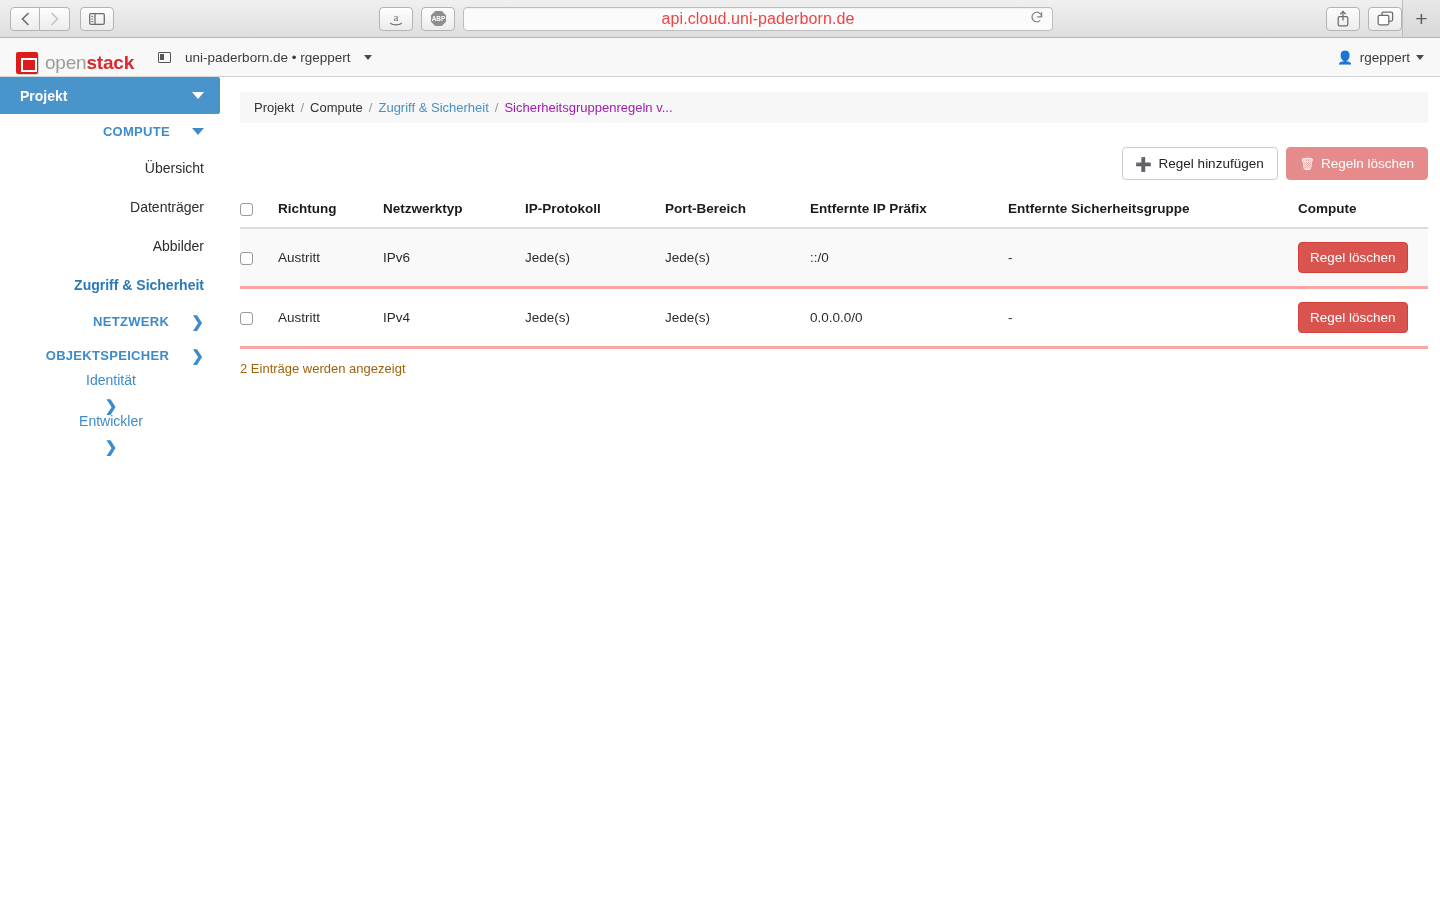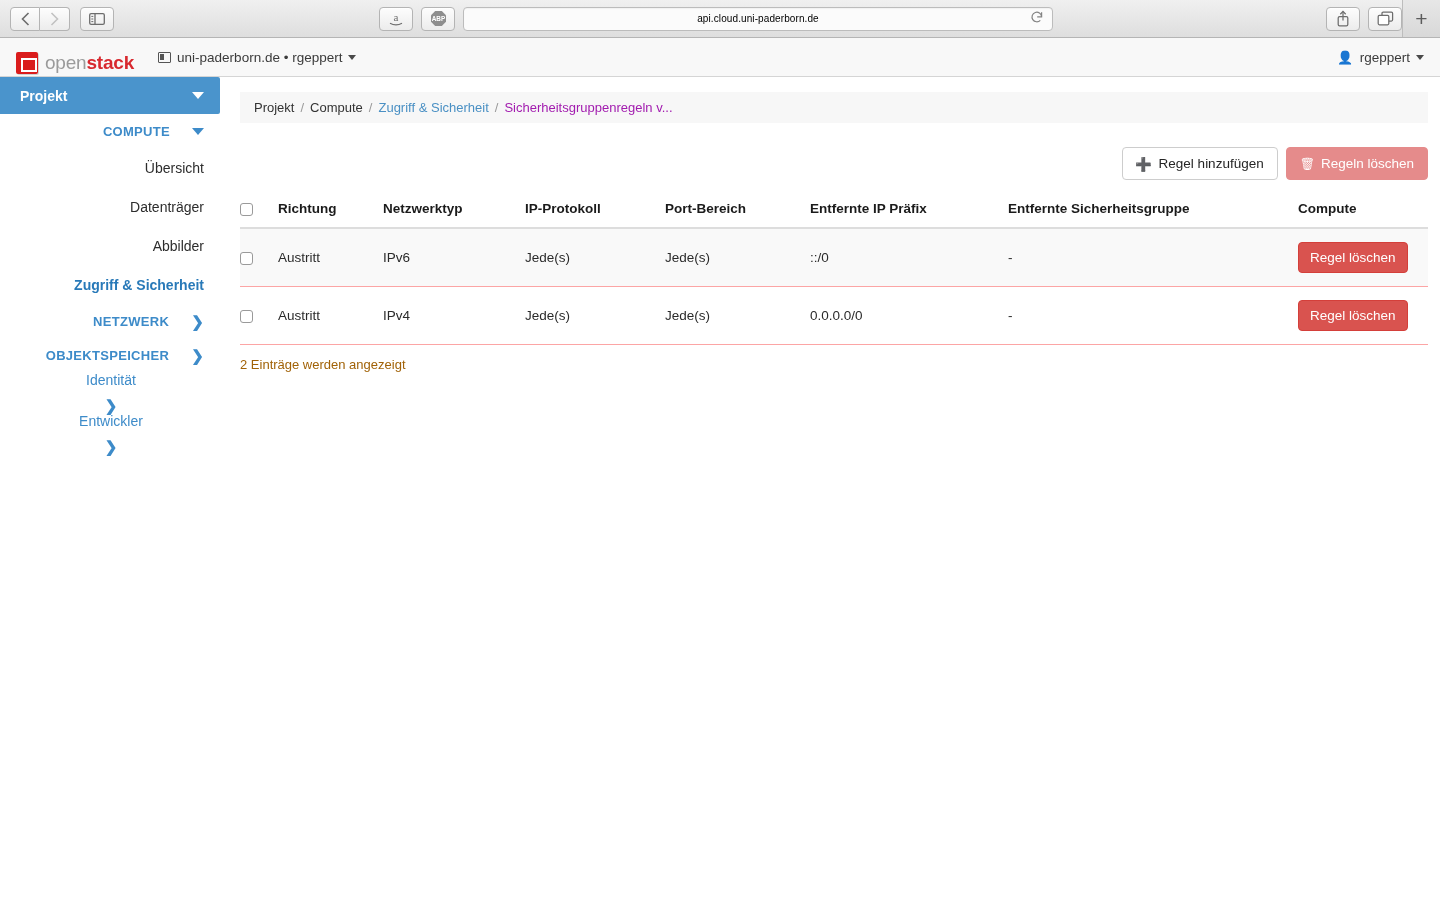--- a/index.html
+++ b/index.html
@@ -39,21 +39,21 @@
     flex: 0 0 590px;
     height: 24px; margin-left: 8px;
     background: #fbfbfb;
     border: 1px solid #bcbcbc;
     border-radius: 4px;
     display: flex; align-items: center; justify-content: center;
     position: relative;
     box-shadow: 0 1px 1px rgba(0,0,0,.04) inset;
   }
   .urlbar .url-text {
-    font-size: 10px; color: #000000; letter-spacing: .1px;
+    font-size: 16px; color: #ef4444; letter-spacing: .1px;
   }
   .reload-icon {
     position: absolute; right: 8px; top: 50%; transform: translateY(-50%);
     color: #838383;
   }
   .right-group { display: flex; gap: 8px; position: absolute; right: 38px; }
   .right-group .chrome-btn { width: 34px; }
   .newtab-btn {
     position: absolute; right: 0; top: 0;
     width: 38px; height: 37px;
@@ -82,21 +82,21 @@
   }
   .brand-mark::before {
     content: ""; position: absolute;
     left: 5px; top: 6px; width: 12px; height: 10px;
     border: 2px solid #ffffff;
   }
   .brand-text { font-size: 19px; letter-spacing: -.2px; }
   .brand-text .o { color: #9b9b9b; }
   .brand-text .s { color: #d8292f; font-weight: bold; }
   .ctx-switcher {
-    display: flex; align-items: center; gap: 6px;
+    display: flex; align-items: center; gap: 14px;
     margin-left: 24px; font-size: 13.5px; color: #3b3b3b;
   }
   .ctx-icon {
     width: 13px; height: 11px;
     border: 1.5px solid #555; border-radius: 1px;
     position: relative; display: inline-block;
   }
   .ctx-icon::after {
     content: ""; position: absolute; left: 1px; top: 1px;
     width: 4px; height: 6px; background: #555;
@@ -214,21 +214,21 @@
   }
   table.rules th {
     text-align: left;
     font-size: 13.5px; font-weight: bold; color: #1b1b1b;
     padding: 6px 0 11px 0;
     border-bottom: 2px solid #dddddd;
   }
   table.rules td {
     font-size: 13.5px; color: #2b2b2b;
     padding: 13px 0;
-    border-bottom: 1px solid #fca5a5;
+    border-bottom: 3px solid #fca5a5;
     vertical-align: middle;
   }
   table.rules tr.alt td { background: #f9f9f9; }
   .col-chk { width: 38px; }
   .col-richtung { width: 105px; }
   .col-netz { width: 142px; }
   .col-proto { width: 140px; }
   .col-port { width: 145px; }
   .col-prefix { width: 198px; }
   .col-sg { width: 290px; }

